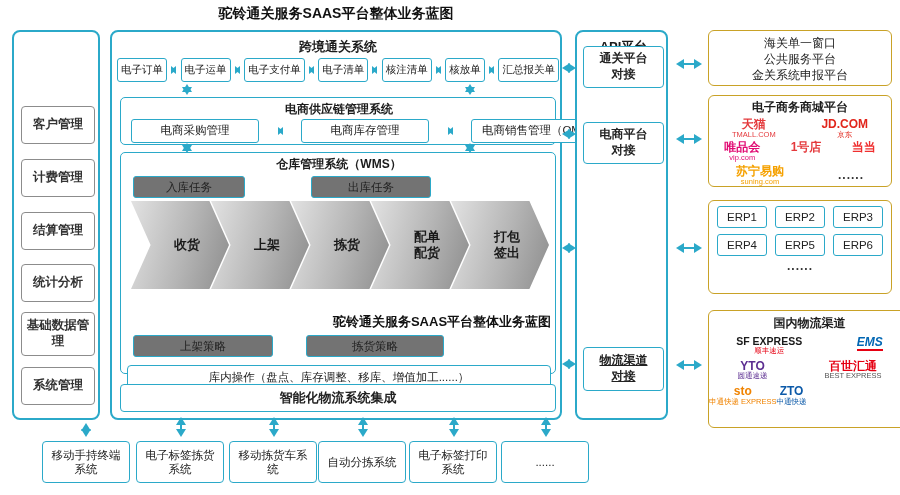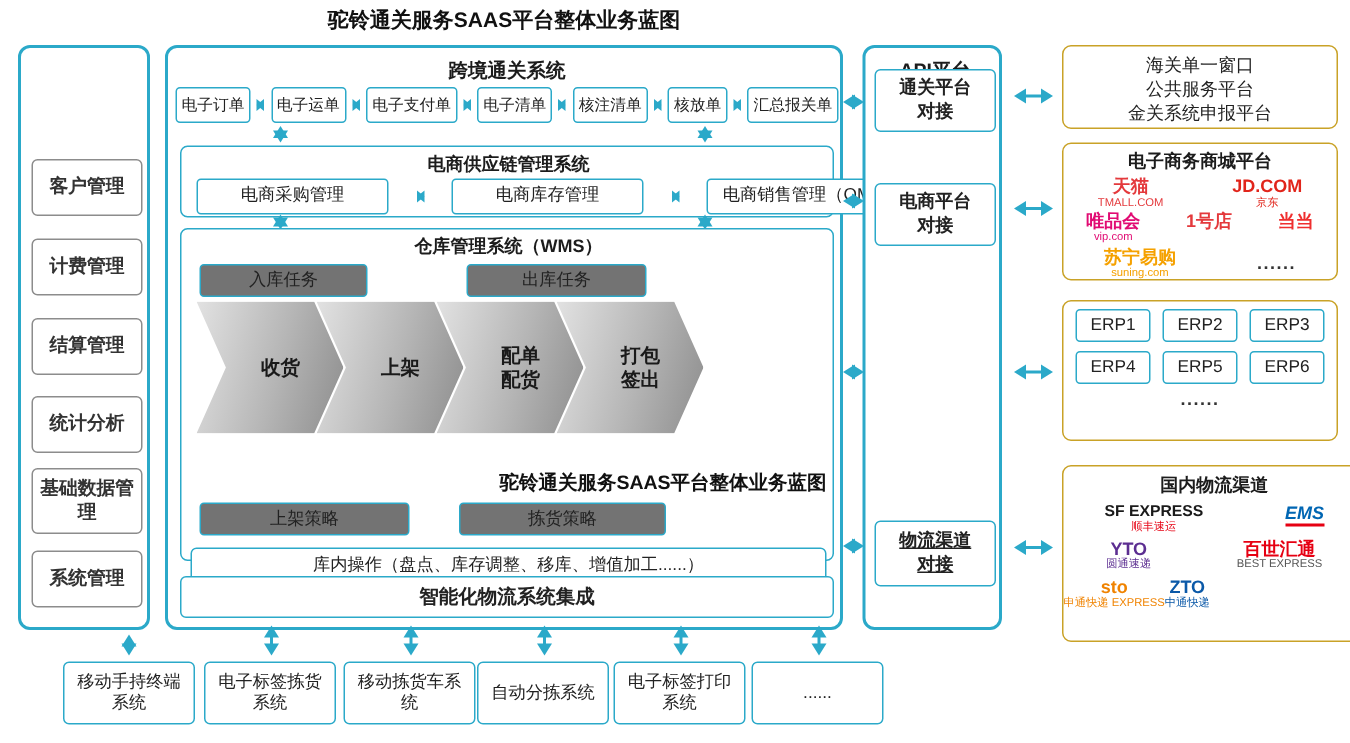--- a/index.html
+++ b/index.html
@@ -102,20 +102,21 @@
     <div class="arr-v" style="left:357px;top:114px;height:4px;"></div>
 
     <div class="abs tealbox-thin" style="left:8px;top:120px;width:436px;height:222px;">
       <div class="abs hdr" style="left:0;top:3px;width:436px;font-size:12px;">仓库管理系统（WMS）</div>
       <div class="abs t-box" style="left:12px;top:23px;width:112px;height:22px;">入库任务</div>
       <div class="abs t-box" style="left:190px;top:23px;width:120px;height:22px;">出库任务</div>
 
       <div class="abs chev-row" style="left:10px;top:48px;">
         <div class="chev">收货</div>
         <div class="chev">上架</div>
+        <div class="chev">拣货</div>
         <div class="chev">配单
 配货</div>
         <div class="chev">打包
 签出</div>
       </div>
 
       <div class="abs wm" style="left:206px;top:160px;width:230px;">驼铃通关服务SAAS平台整体业务蓝图</div>
 
       <div class="abs t-box" style="left:12px;top:182px;width:140px;height:22px;">上架策略</div>
       <div class="abs t-box" style="left:185px;top:182px;width:138px;height:22px;">拣货策略</div>

